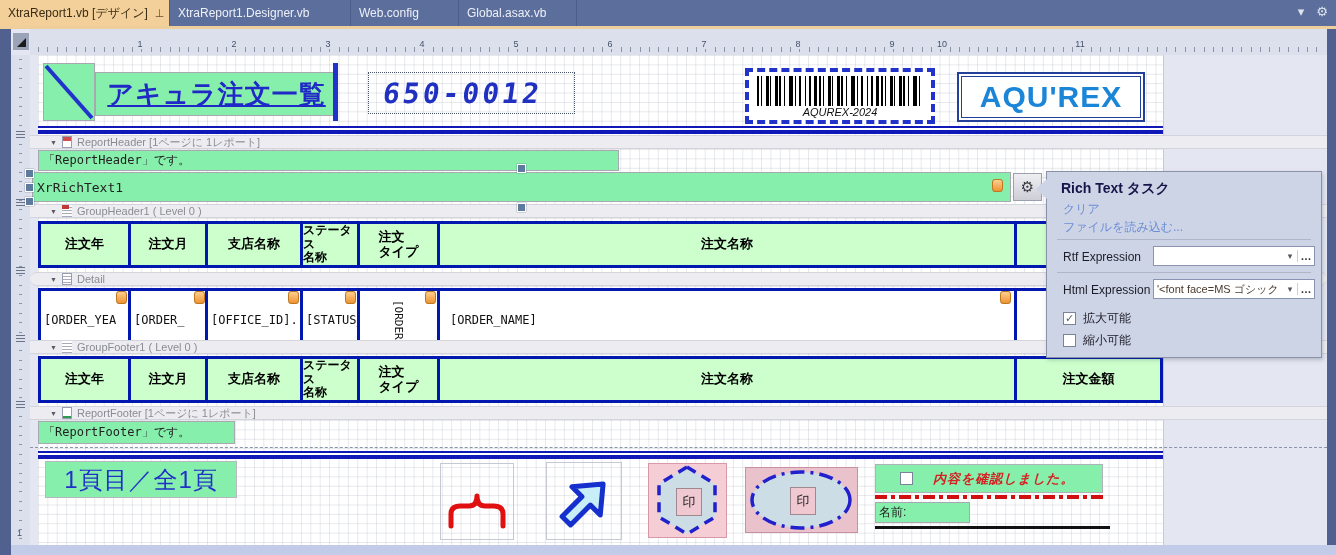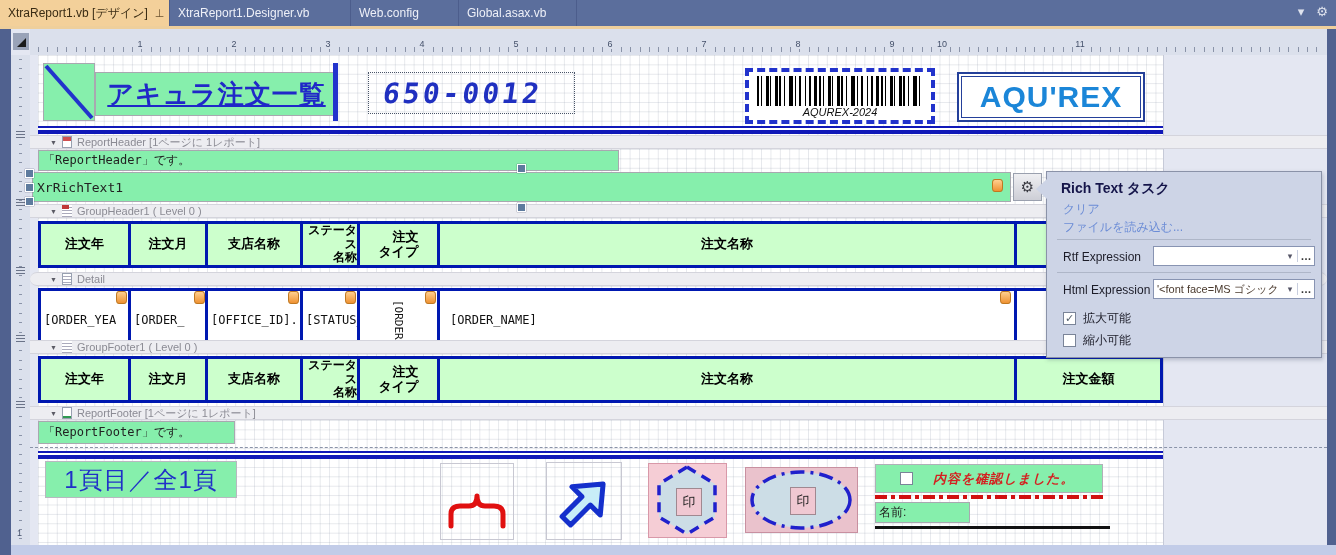--- a/index.html
+++ b/index.html
@@ -48,21 +48,21 @@
   .bi-lines{background:repeating-linear-gradient(#fff 0 2px,#aab 2px 3px);}
   .bi-grnbars{border:none;background:linear-gradient(transparent 0 8px,#2f9a52 8px) no-repeat left bottom/7px 4px,
               repeating-linear-gradient(#fff 0 2px,#aab 2px 3px);}
   .bi-grn{background:linear-gradient(#fff 0 8px,#2f9a52 8px);}
   
   .ctlbox{box-sizing:border-box;border:1px solid #a8a8b0;background:#86efac;}
   .dblline{height:8px;background:linear-gradient(#1018b8 0 2px,#fff 2px 4px,#1018b8 4px 8px);}
   .gtable{left:38px;width:1125px;height:47px;border:3px solid #0018b0;box-sizing:border-box;
           display:flex;background:#ccffcc;z-index:2;}
   .gtable .c{box-sizing:border-box;border-left:3px solid #0018b0;display:flex;align-items:center;
-             justify-content:center;text-align:right;font-weight:bold;font-size:13px;color:#000;
+             justify-content:center;text-align:left;font-weight:bold;font-size:13px;color:#000;
              white-space:pre-line;line-height:1.15;}
   .gtable .c:first-child{border-left:none;}
   .dtable{left:38px;width:1125px;height:64px;border:3px solid #0018b0;box-sizing:border-box;
           display:flex;background:#fff;z-index:2;}
   .dtable .c{box-sizing:border-box;border-left:3px solid #0018b0;display:flex;align-items:center;
              padding-left:3px;font-family:"DejaVu Sans Mono","Liberation Mono",monospace;
              font-size:12px;color:#111;white-space:nowrap;overflow:hidden;}
   .dtable .c:first-child{border-left:none;}
   .vert{writing-mode:vertical-rl;font-size:11px;margin:0 auto;}
   .dbico{width:9px;height:11px;background:linear-gradient(#ffd090,#ef9232);border:1px solid #c07820;

